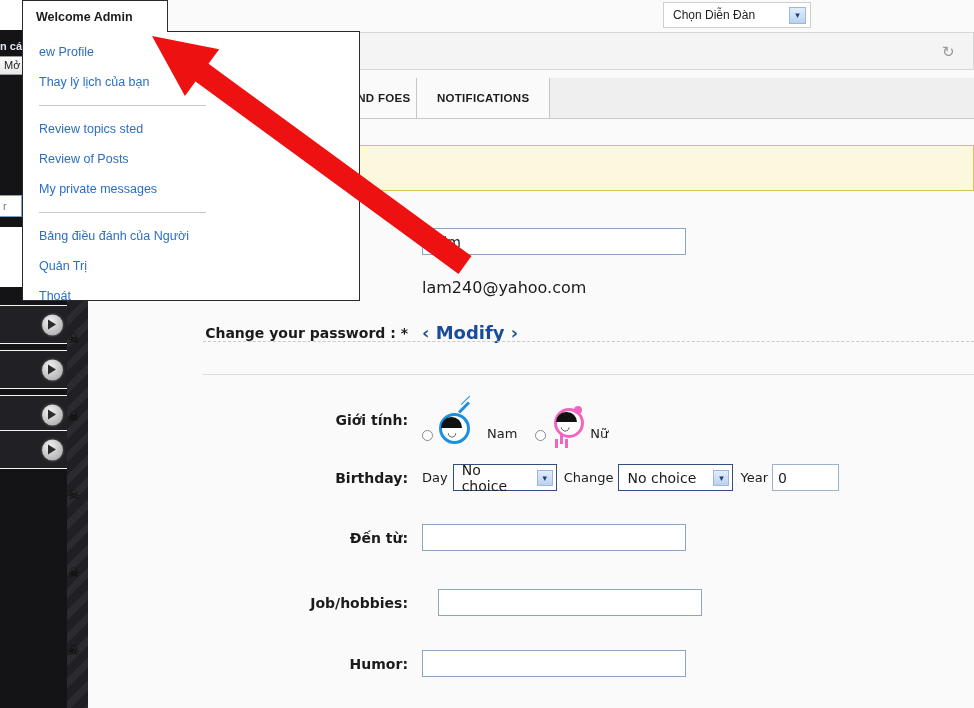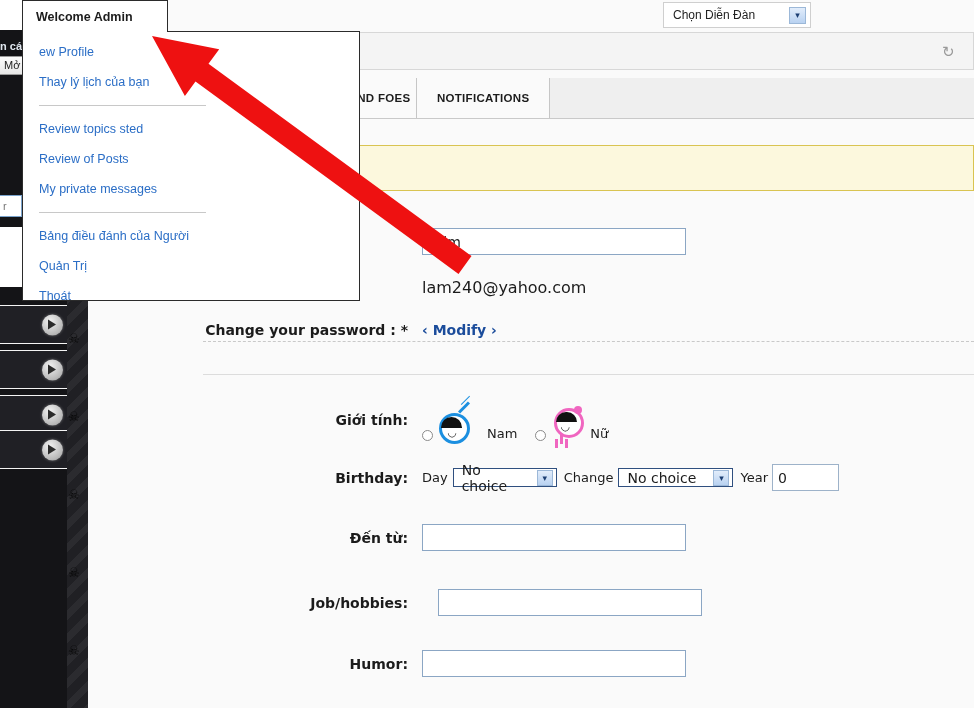--- a/index.html
+++ b/index.html
@@ -275,21 +275,21 @@
   .finput {
     width: 264px; height: 27px;
     background: #fff;
     border: 1px solid #8ba6c4;
     font-size: 14px;
     color: #1b1b1b;
     padding: 0 6px;
     font-family: "DejaVu Sans", sans-serif;
   }
   .link-modify {
-    font-size: 14px;
+    font-size: 18px;
     font-weight: bold;
     color: #1b4c9b;
     font-family: "DejaVu Sans", sans-serif;
   }
   .dashed-sep {
     position: absolute;
     left: 115px; top: 341px;
     width: 771px;
     border-top: 1px dashed #c9c9c9;
   }
@@ -376,21 +376,21 @@
     width: 8px; height: 8px;
     border-radius: 50%;
     background: #f066c0;
     z-index: 4;
   }
   .g-female .face { bottom: 11px; }
 
   .sel-box {
     display: inline-flex;
     align-items: center;
-    height: 19px;
+    height: 27px;
     border: 1px solid #2f4f7f;
     background: #fff;
     padding: 0 3px 0 8px;
     font-size: 14px;
     color: #1b1b1b;
     font-family: "DejaVu Sans", sans-serif;
     gap: 8px;
   }
   .sel-box .sel-arrow { width: 16px; height: 16px; }
   .year-input {

